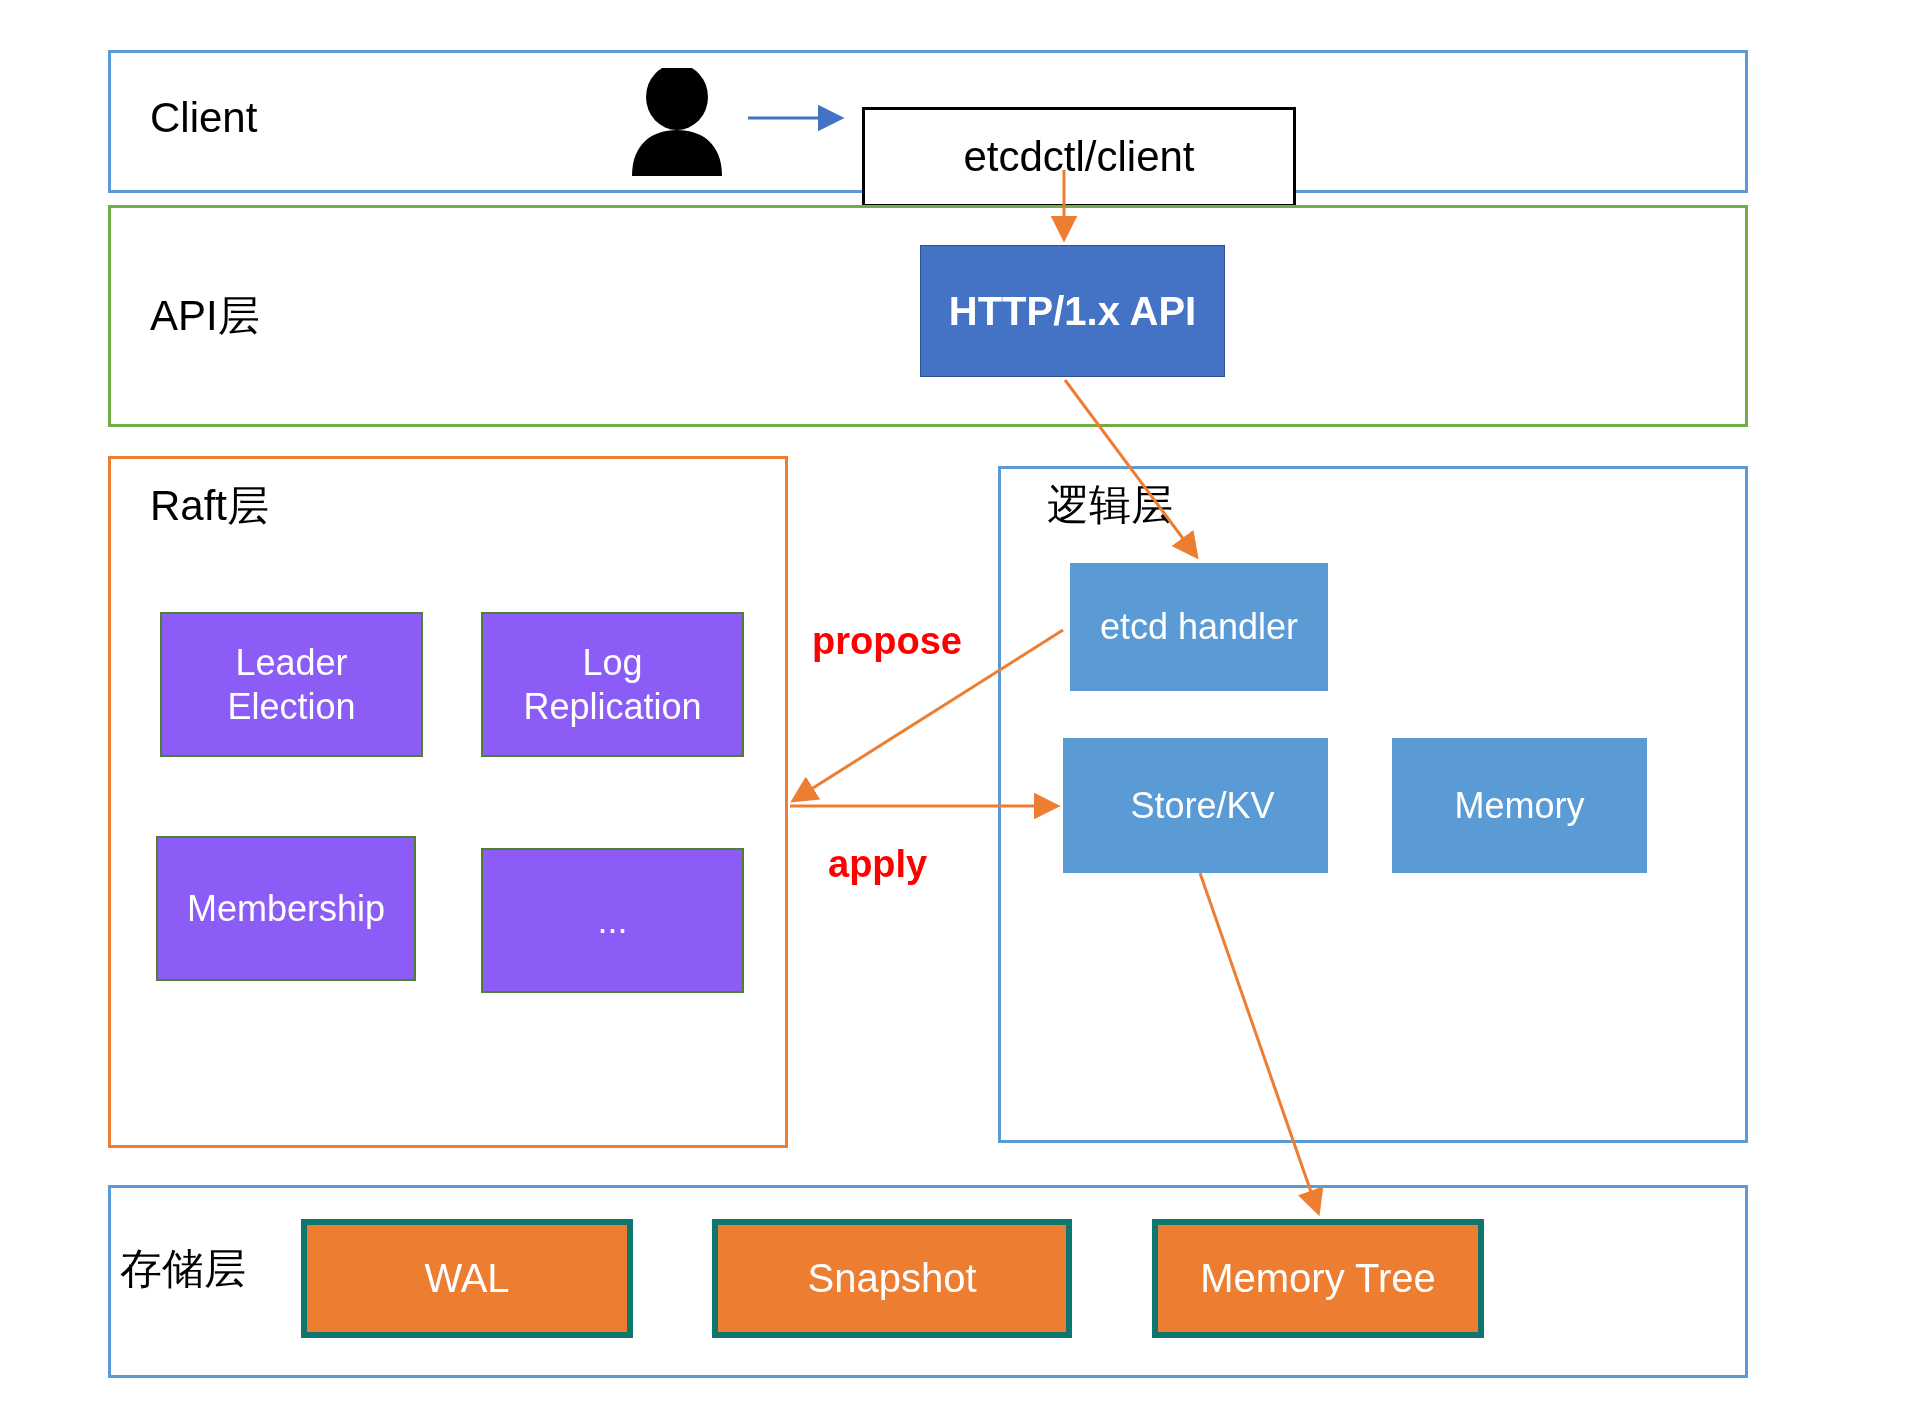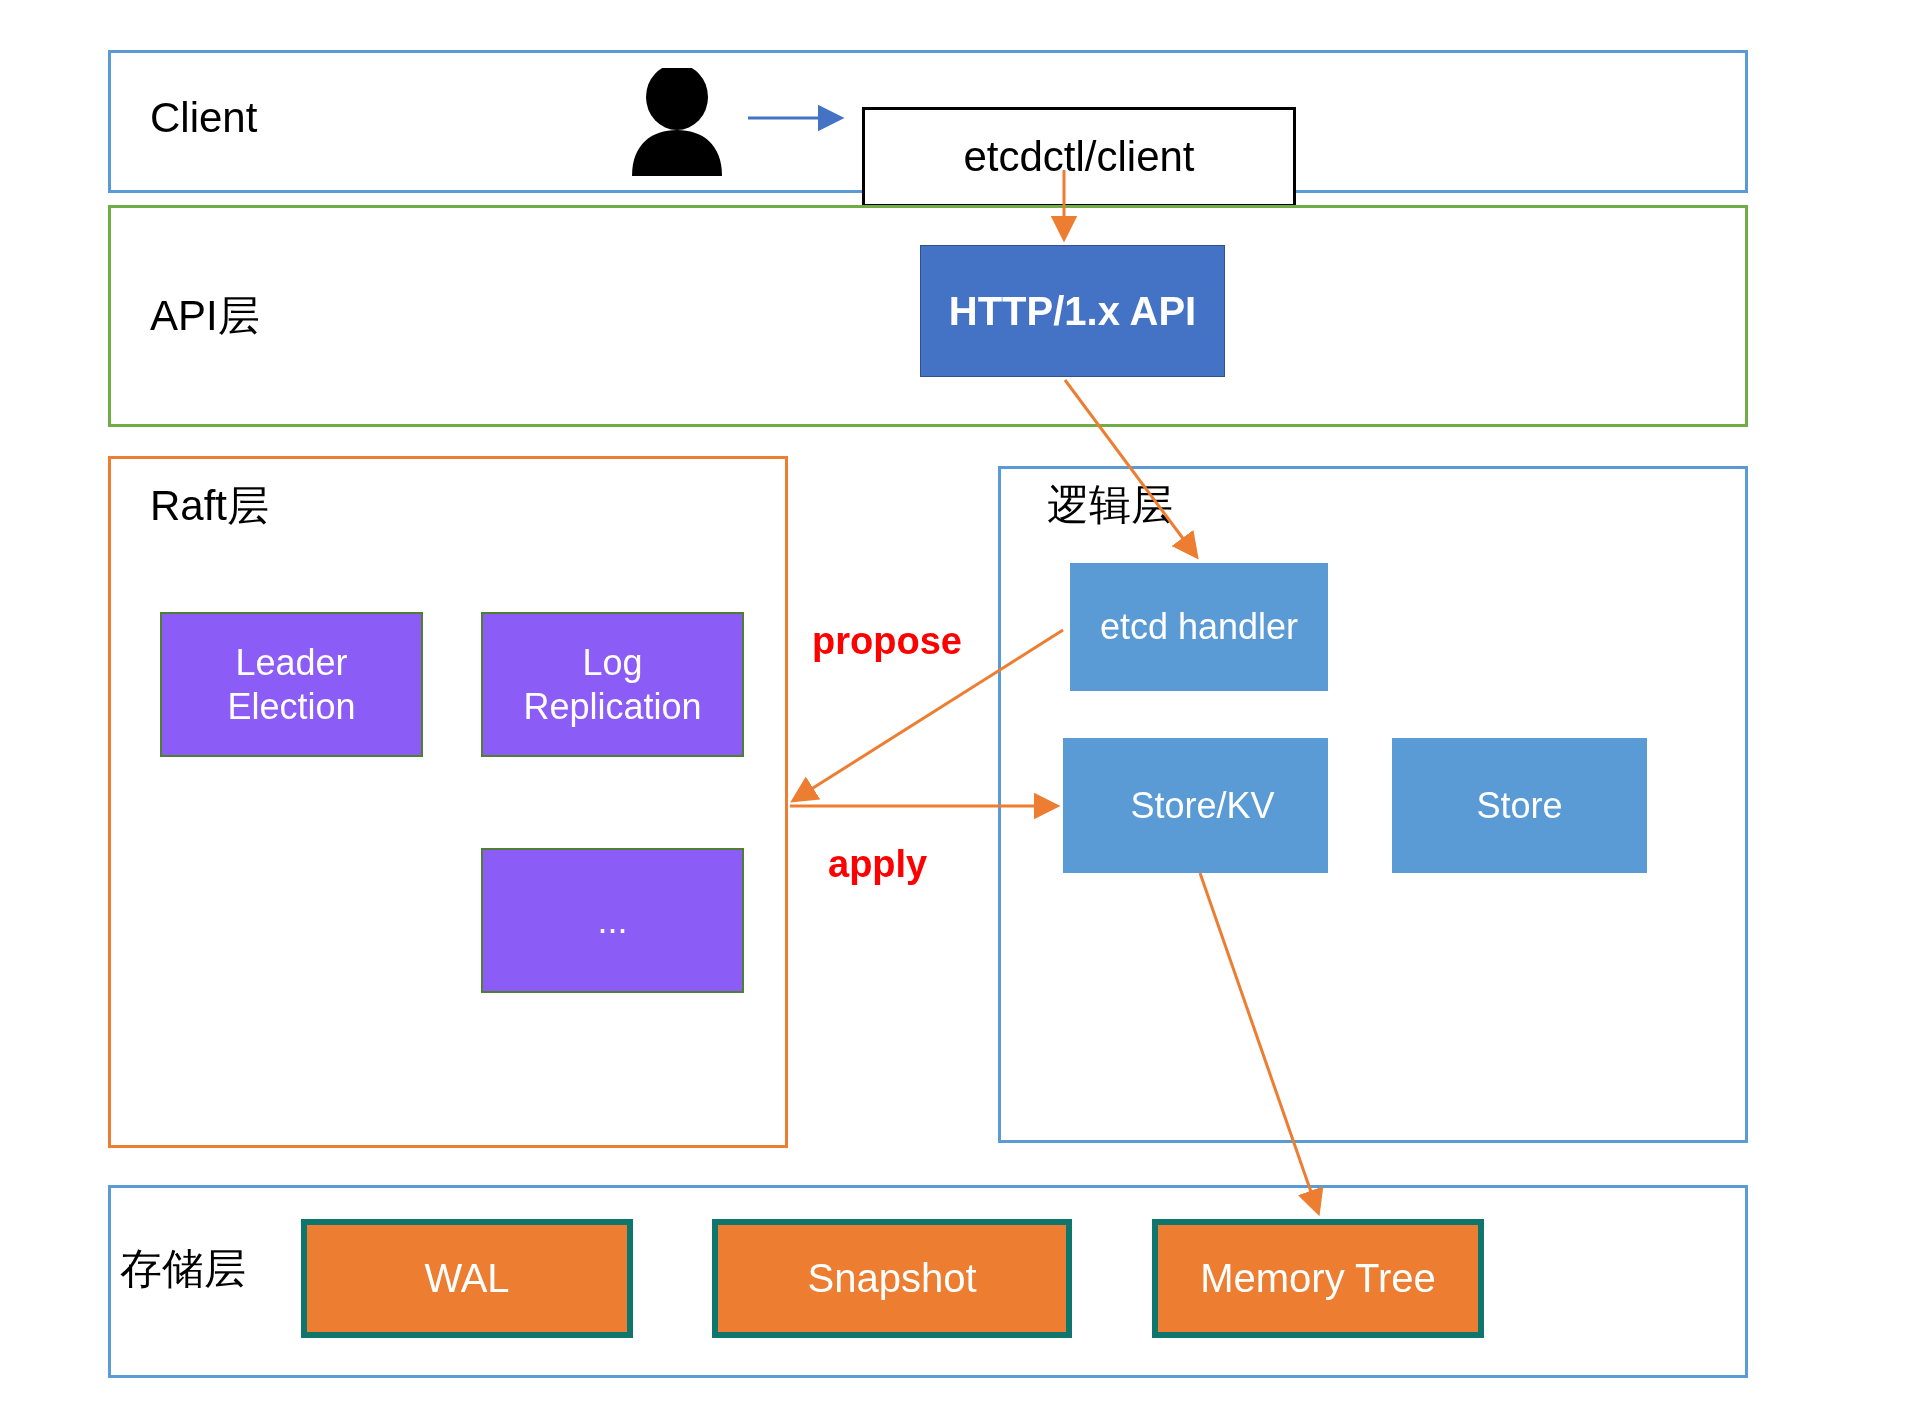--- a/index.html
+++ b/index.html
@@ -114,31 +114,32 @@
 
   <div class="node node-darkblue" style="left:920px; top:245px; width:305px; height:132px;">HTTP/1.x API</div>
 
   <div class="layer layer-orange" style="left:108px; top:456px; width:680px; height:692px;"></div>
   <div class="layer-title" style="left:150px; top:483px;">Raft层</div>
 
   <div class="node node-green" style="left:160px; top:612px; width:263px; height:145px;">Leader Election</div>
 
   <div class="node node-green" style="left:481px; top:612px; width:263px; height:145px;">Log Replication</div>
 
+  <div class="node node-green" style="left:156px; top:836px; width:260px; height:145px;">Membership</div>
 
   <div class="node node-green" style="left:481px; top:848px; width:263px; height:145px;">...</div>
 
   <div class="layer layer-blue" style="left:998px; top:466px; width:750px; height:677px;"></div>
   <div class="layer-title" style="left:1047px; top:482px;">逻辑层</div>
 
   <div class="node node-lightblue" style="left:1070px; top:563px; width:258px; height:128px;">etcd handler</div>
 
   <div class="node node-lightblue" style="left:1063px; top:738px; width:265px; height:135px;padding-left:20px;">Store/KV</div>
 
-  <div class="node node-lightblue" style="left:1392px; top:738px; width:255px; height:135px;">Store</div>
+  <div class="node node-lightblue" style="left:1392px; top:738px; width:255px; height:135px;">Memory</div>
 
   <div class="layer layer-blue" style="left:108px; top:1185px; width:1640px; height:193px;"></div>
   <div class="layer-title" style="left:120px; top:1246px;">存储层</div>
 
   <div class="node node-orange" style="left:301px; top:1219px; width:332px; height:119px;">WAL</div>
 
   <div class="node node-orange" style="left:712px; top:1219px; width:360px; height:119px;">Snapshot</div>
 
   <div class="node node-orange" style="left:1152px; top:1219px; width:332px; height:119px;">Memory Tree</div>
 

